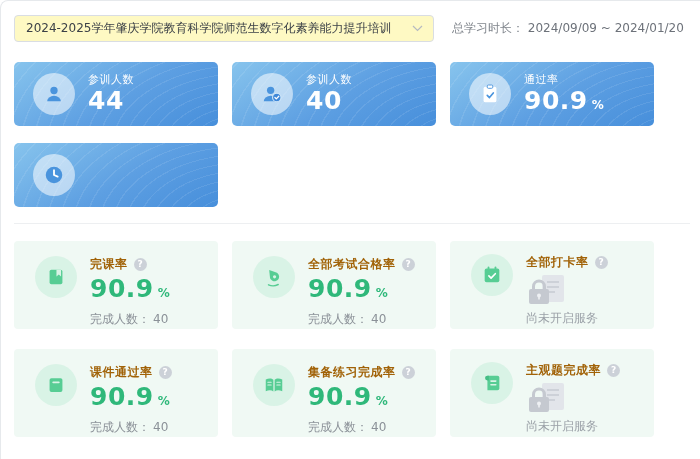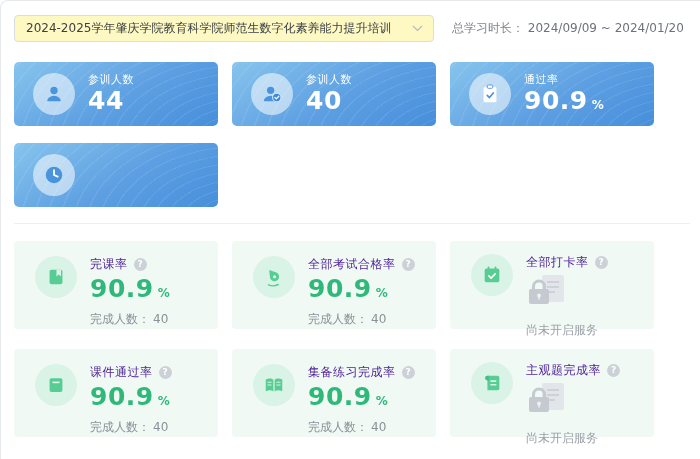--- a/index.html
+++ b/index.html
@@ -35,30 +35,30 @@
   
   .green-grid{margin:17px 0 0 14px;width:640px;display:grid;
     grid-template-columns:repeat(3,204px);column-gap:14px;row-gap:20px;}
   .gcard{height:88px;background:#f0f9f4;border-radius:4px;box-sizing:border-box;
     display:flex;padding:15px 0 0 21px;}
   .gcard.locked{padding-top:13px;}
   .gicon{width:42px;height:42px;border-radius:50%;background:#d9f3e6;flex:none;
     display:flex;align-items:center;justify-content:center;}
   .gbody{margin-left:13px;min-width:0;}
   .gtitle-row{display:flex;align-items:center;}
-  .gtitle{font-size:12px;font-weight:normal;color:#4c1d95;letter-spacing:.5px;white-space:nowrap;}
+  .gtitle{font-size:12px;font-weight:bold;color:#a16207;letter-spacing:.5px;white-space:nowrap;}
   .help{width:13px;height:13px;border-radius:50%;background:#ccd1d8;color:#fff;
     font-size:9px;font-weight:bold;line-height:13px;text-align:center;margin-left:6px;cursor:pointer;flex:none;}
   .gvrow{display:flex;align-items:baseline;margin-top:2px;}
   .gvalue{font-size:25px;font-weight:bold;color:#2fb87a;line-height:1.1;letter-spacing:.5px;}
   .gunit{font-size:12px;font-weight:bold;color:#2fb87a;margin-left:4px;}
   .gfooter{margin-top:8px;font-size:12px;color:#8b9198;}
   .gfooter .fval{margin-left:3px;color:#8b9198;}
   .lockart{margin:4px 0 2px 0;height:30px;display:flex;align-items:flex-end;}
-  .locktext{margin-top:17px;font-size:12px;color:#9aa0a7;}
+  .locktext{margin-top:5px;font-size:12px;color:#9aa0a7;}
   svg{display:block;}
 </style>
 </head>
 <body>
 
 <div class="frame"></div>
 
 <div class="topbar">
   <div class="select">
     <span class="select-text">2024-2025学年肇庆学院教育科学院师范生数字化素养能力提升培训</span>

